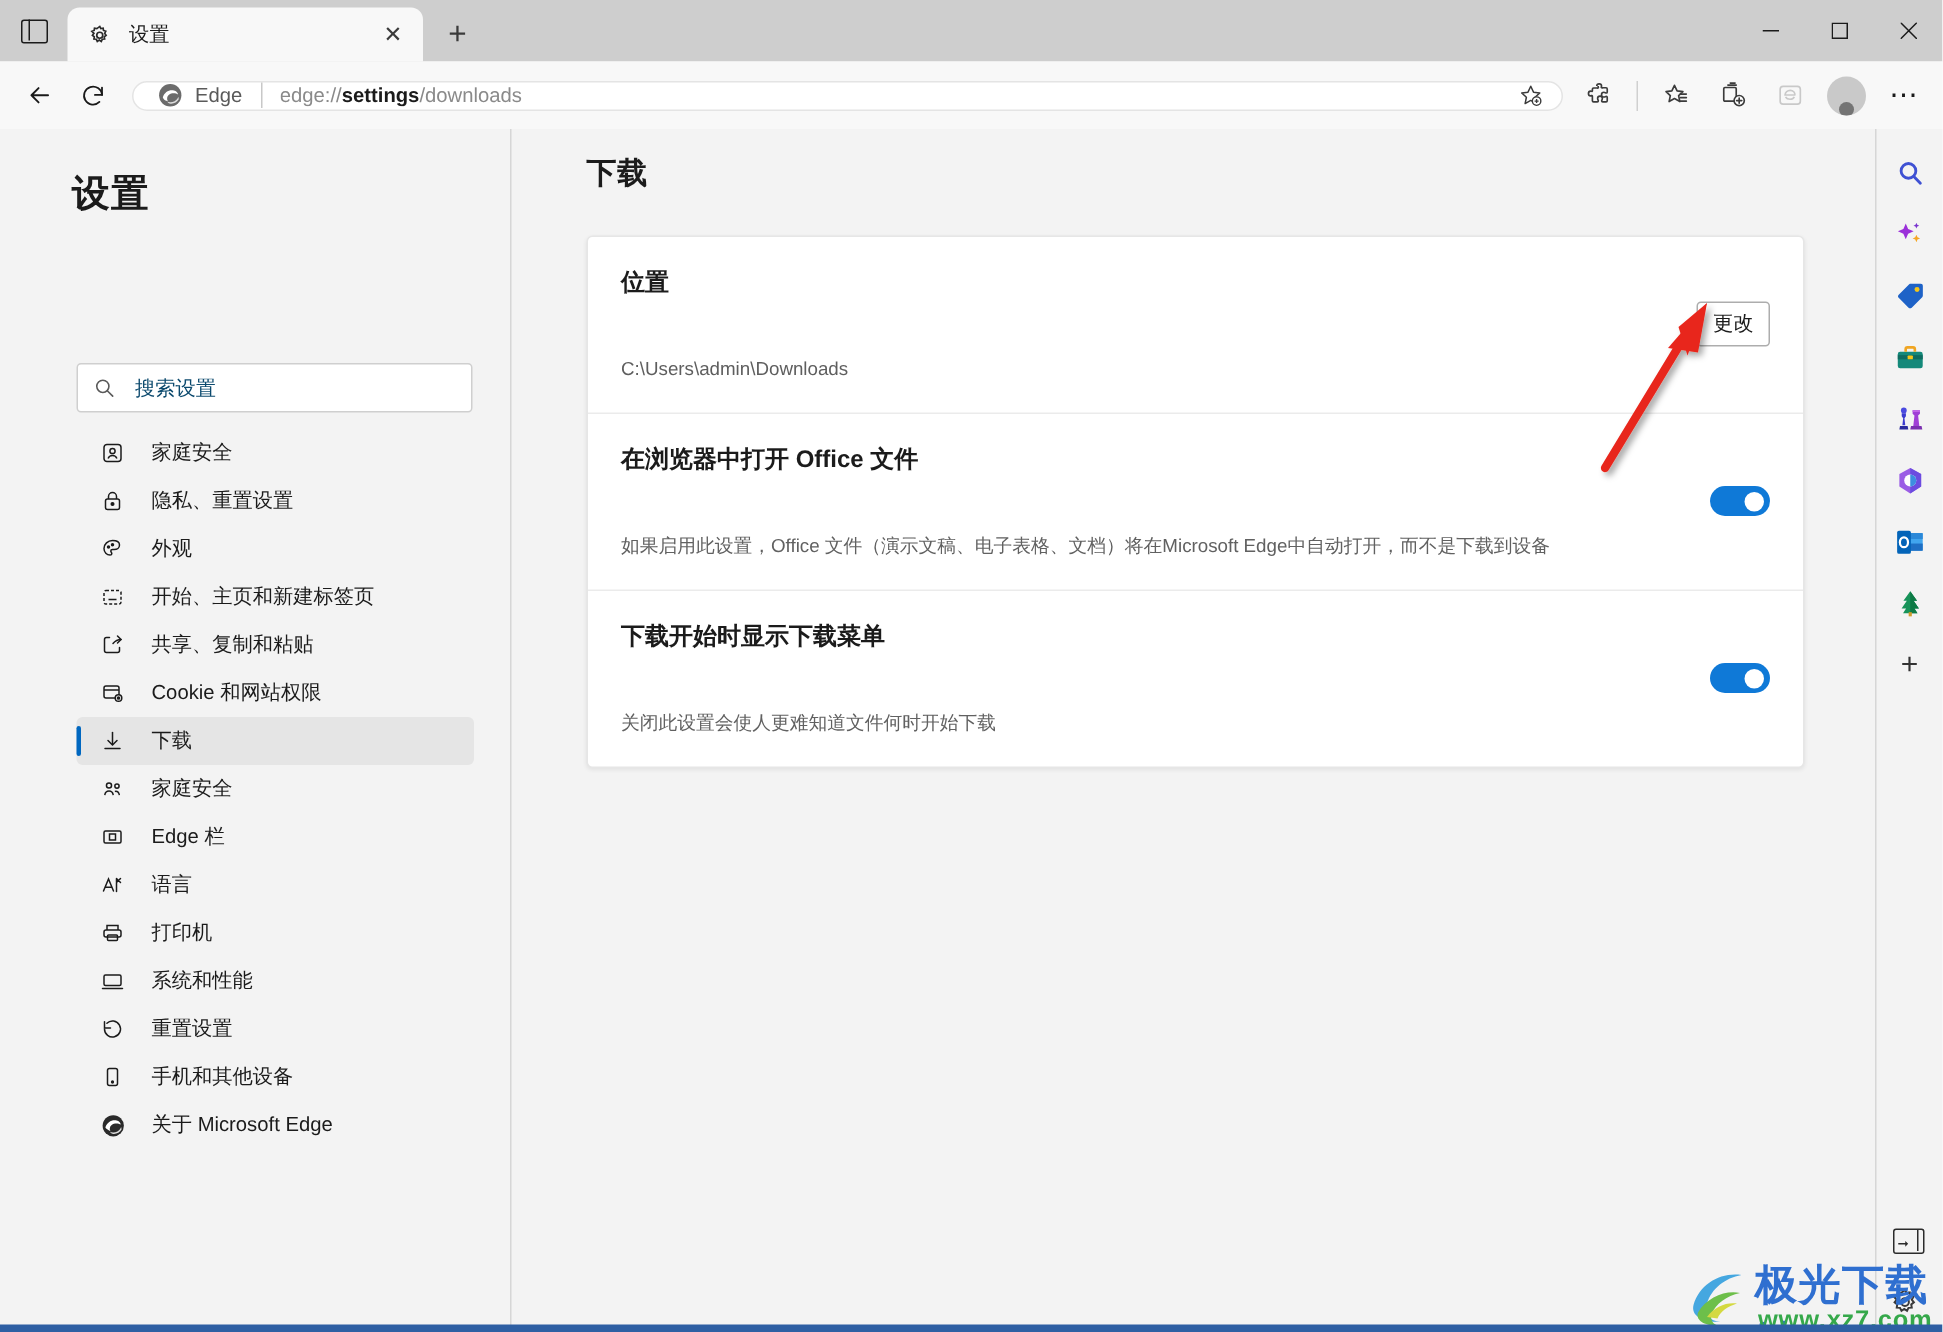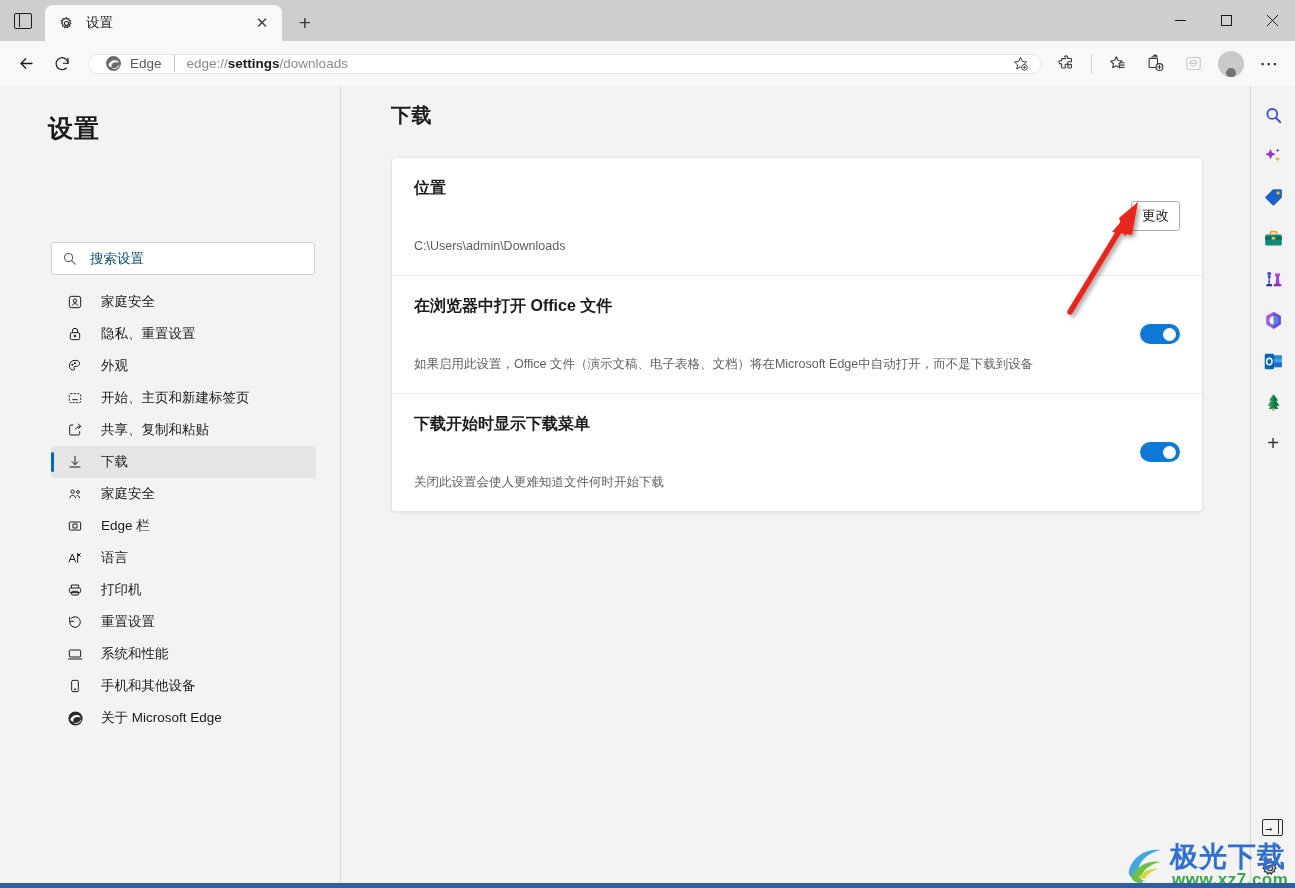--- a/index.html
+++ b/index.html
@@ -317,20 +317,31 @@
           <span class="nav-ico">
             <svg width="16" height="16" viewBox="0 0 24 24" fill="none" stroke="#1b1b1b" stroke-width="1.5" stroke-linecap="round">
               <path d="M9 4.5H6a2 2 0 0 0-2 2v11a2 2 0 0 0 2 2h11a2 2 0 0 0 2-2v-3"></path>
               <path d="M12.5 10.5c2.5-3 5-4 8-4"></path>
                 <path d="M17 3l3.5 3.5L17 10"></path>
             </svg>
           </span>
           <span class="nav-label">共享、复制和粘贴</span>
         </div>
 
+        <div class="nav-item">
+          <span class="nav-ico">
+            <svg width="16" height="16" viewBox="0 0 24 24" fill="none" stroke="#1b1b1b" stroke-width="1.5">
+              <rect x="3.5" y="5" width="15" height="12" rx="2"></rect>
+                <path d="M3.5 9h15"></path>
+              <circle cx="18" cy="17" r="3.3" fill="#fff"></circle>
+                <circle cx="18" cy="17" r="1.1" fill="#1b1b1b"></circle>
+            </svg>
+          </span>
+          <span class="nav-label">Cookie 和网站权限</span>
+        </div>
 
 
         <div class="nav-item sel">
           <span class="nav-ico">
             <svg width="16" height="16" viewBox="0 0 24 24" fill="none" stroke="#1b1b1b" stroke-width="1.5" stroke-linecap="round" stroke-linejoin="round">
               <path d="M12 3.5v12"></path>
                 <path d="M7.5 11.5L12 16l4.5-4.5"></path>
                 <path d="M4.5 19.5h15"></path>
             </svg>
           </span>
@@ -375,36 +386,36 @@
               <path d="M6.5 9V4.5h11V9"></path>
                 <rect x="3.5" y="9" width="17" height="7" rx="2"></rect>
               <rect x="7" y="14" width="10" height="5.5" rx="1"></rect>
             </svg>
           </span>
           <span class="nav-label">打印机</span>
         </div>
 
         <div class="nav-item">
           <span class="nav-ico">
+            <svg width="16" height="16" viewBox="0 0 24 24" fill="none" stroke="#1b1b1b" stroke-width="1.5">
+              <rect x="3.5" y="6" width="17" height="10.5" rx="1.5"></rect>
+                <path d="M2 19.5h20" stroke-linecap="round"></path>
+            </svg>
+          </span>
+          <span class="nav-label">系统和性能</span>
+        </div>
+
+        <div class="nav-item">
+          <span class="nav-ico">
             <svg width="16" height="16" viewBox="0 0 24 24" fill="none" stroke="#1b1b1b" stroke-width="1.5" stroke-linecap="round">
               <path d="M4 12a8 8 0 1 0 2.4-5.7"></path>
                 <path d="M4 4.8V11h6"></path>
             </svg>
           </span>
           <span class="nav-label">重置设置</span>
-        </div>
-
-        <div class="nav-item">
-          <span class="nav-ico">
-            <svg width="16" height="16" viewBox="0 0 24 24" fill="none" stroke="#1b1b1b" stroke-width="1.5">
-              <rect x="3.5" y="6" width="17" height="10.5" rx="1.5"></rect>
-                <path d="M2 19.5h20" stroke-linecap="round"></path>
-            </svg>
-          </span>
-          <span class="nav-label">系统和性能</span>
         </div>
 
         <div class="nav-item">
           <span class="nav-ico">
             <svg width="16" height="16" viewBox="0 0 24 24" fill="none" stroke="#1b1b1b" stroke-width="1.5">
               <rect x="7" y="3.5" width="10" height="17" rx="2"></rect>
                 <circle cx="12" cy="17" r=".9" fill="#1b1b1b"></circle>
             </svg>
           </span>
           <span class="nav-label">手机和其他设备</span>

